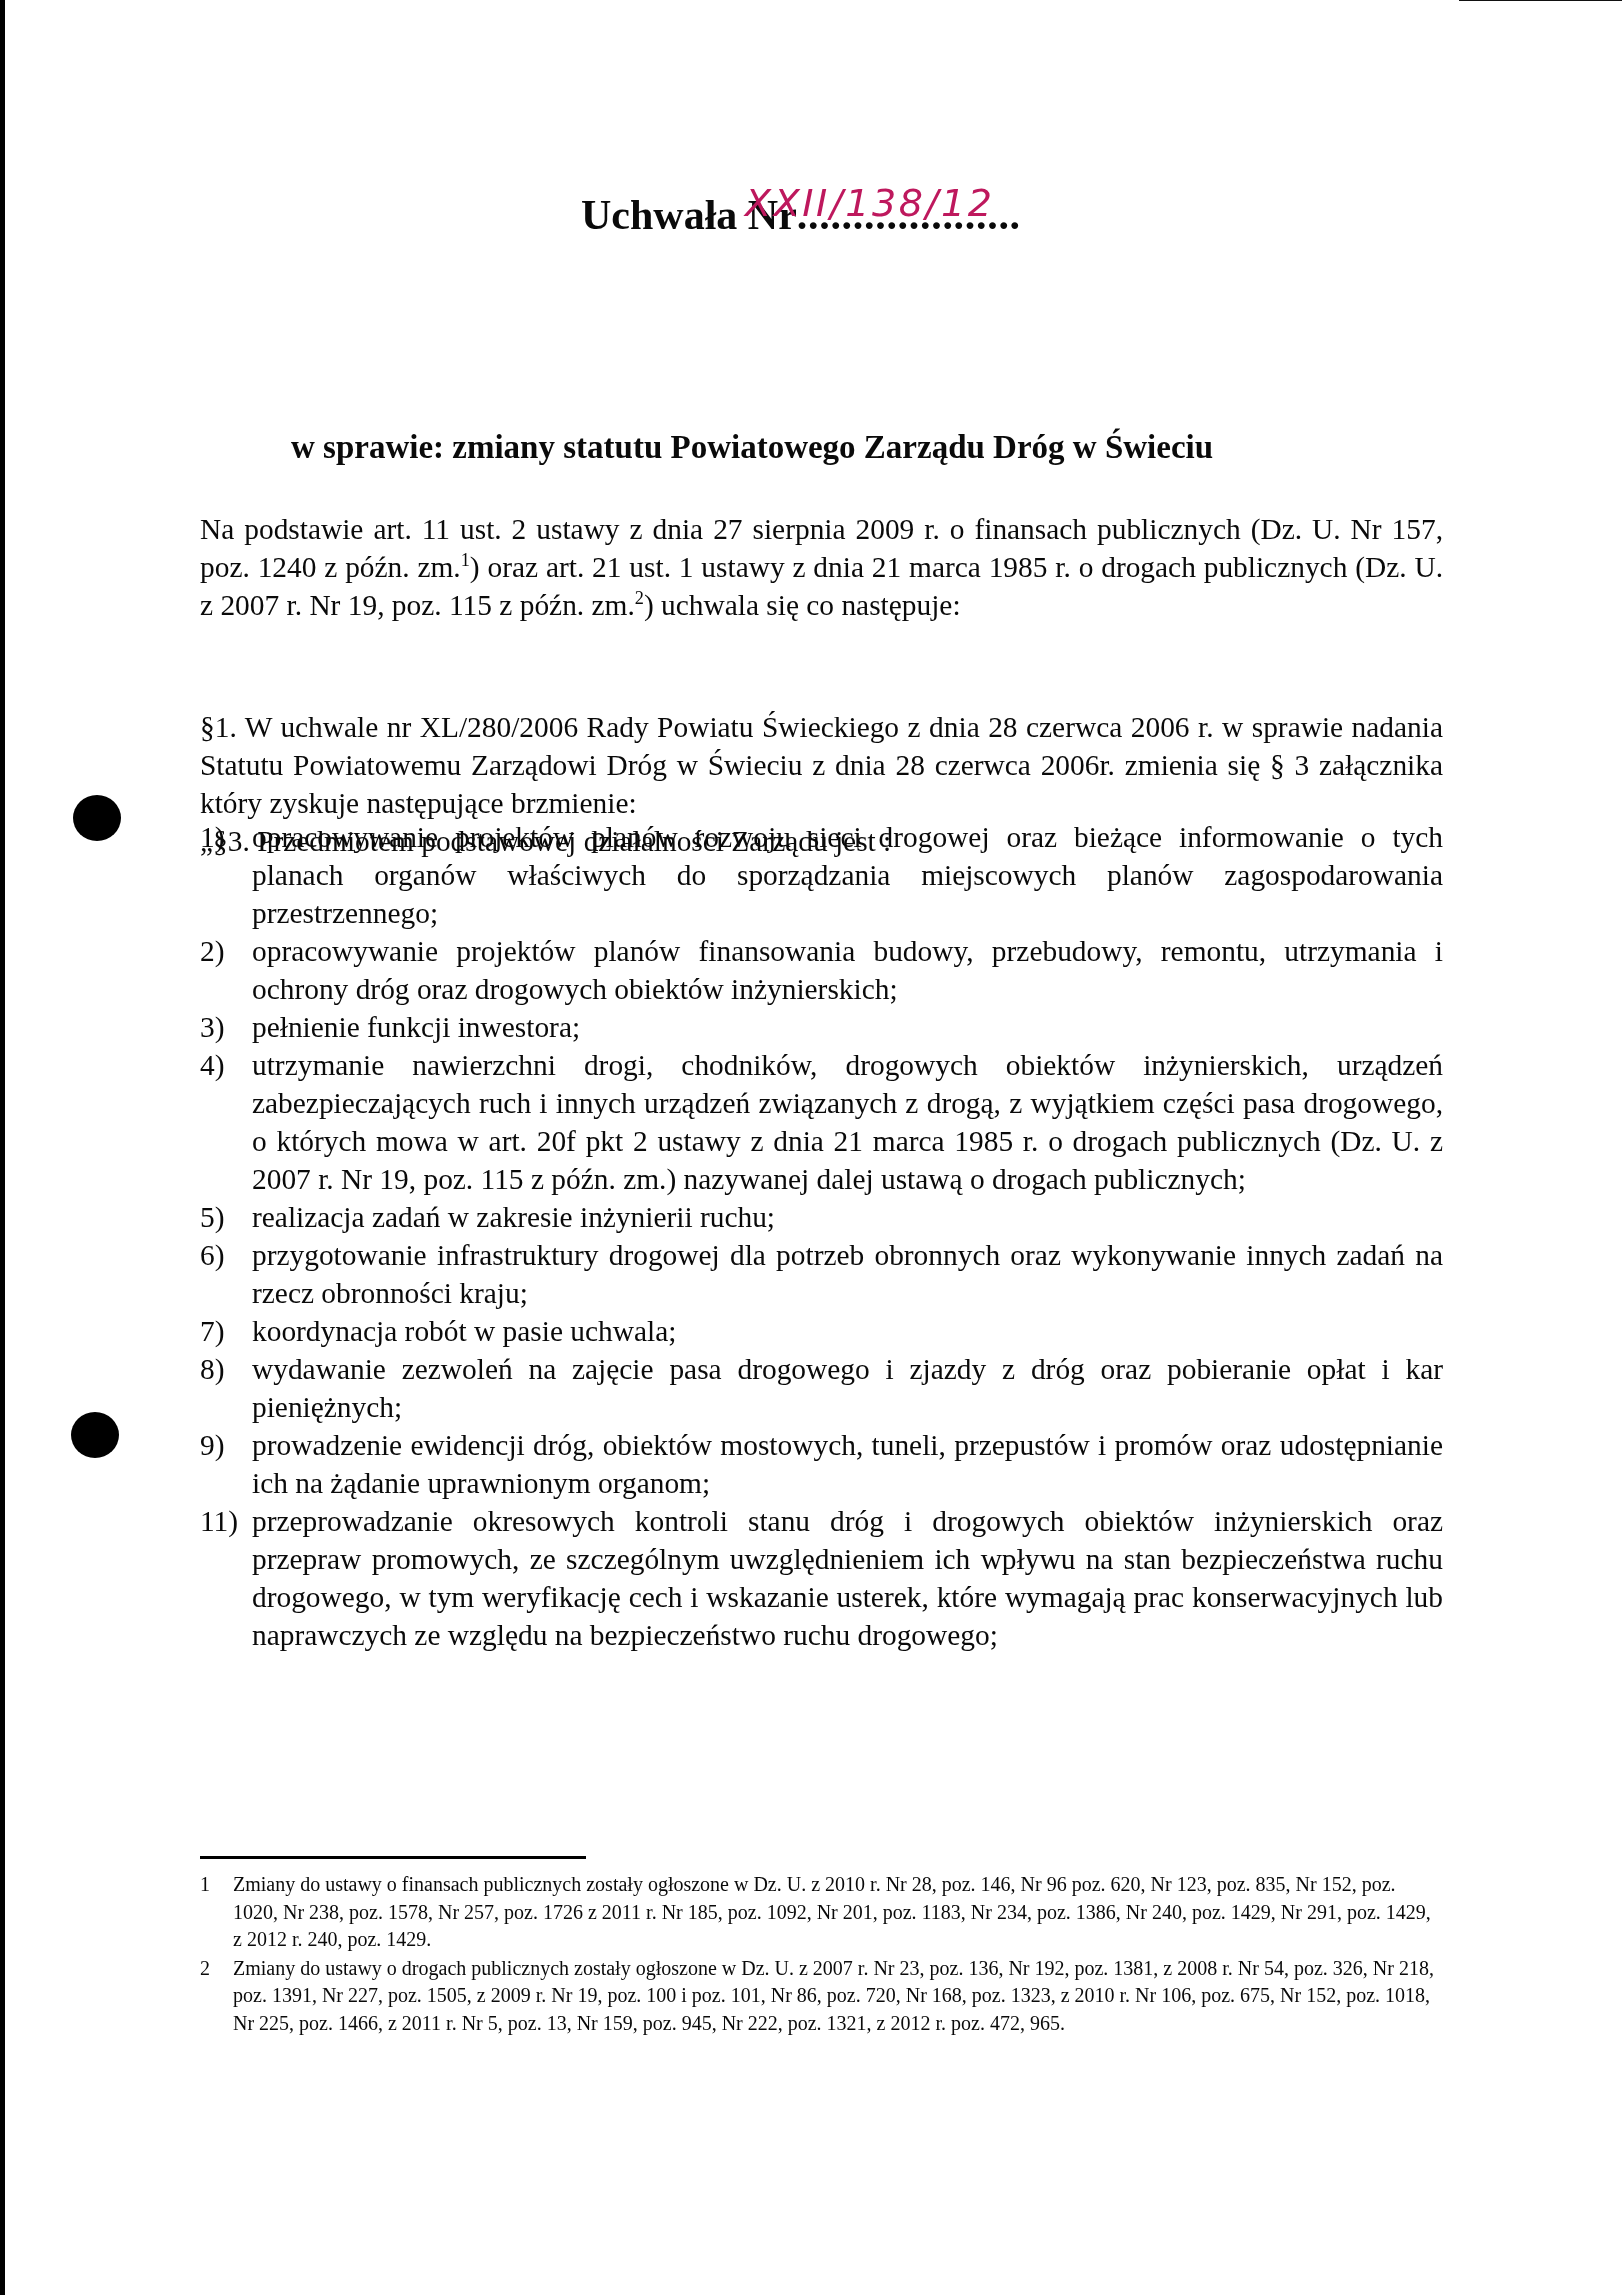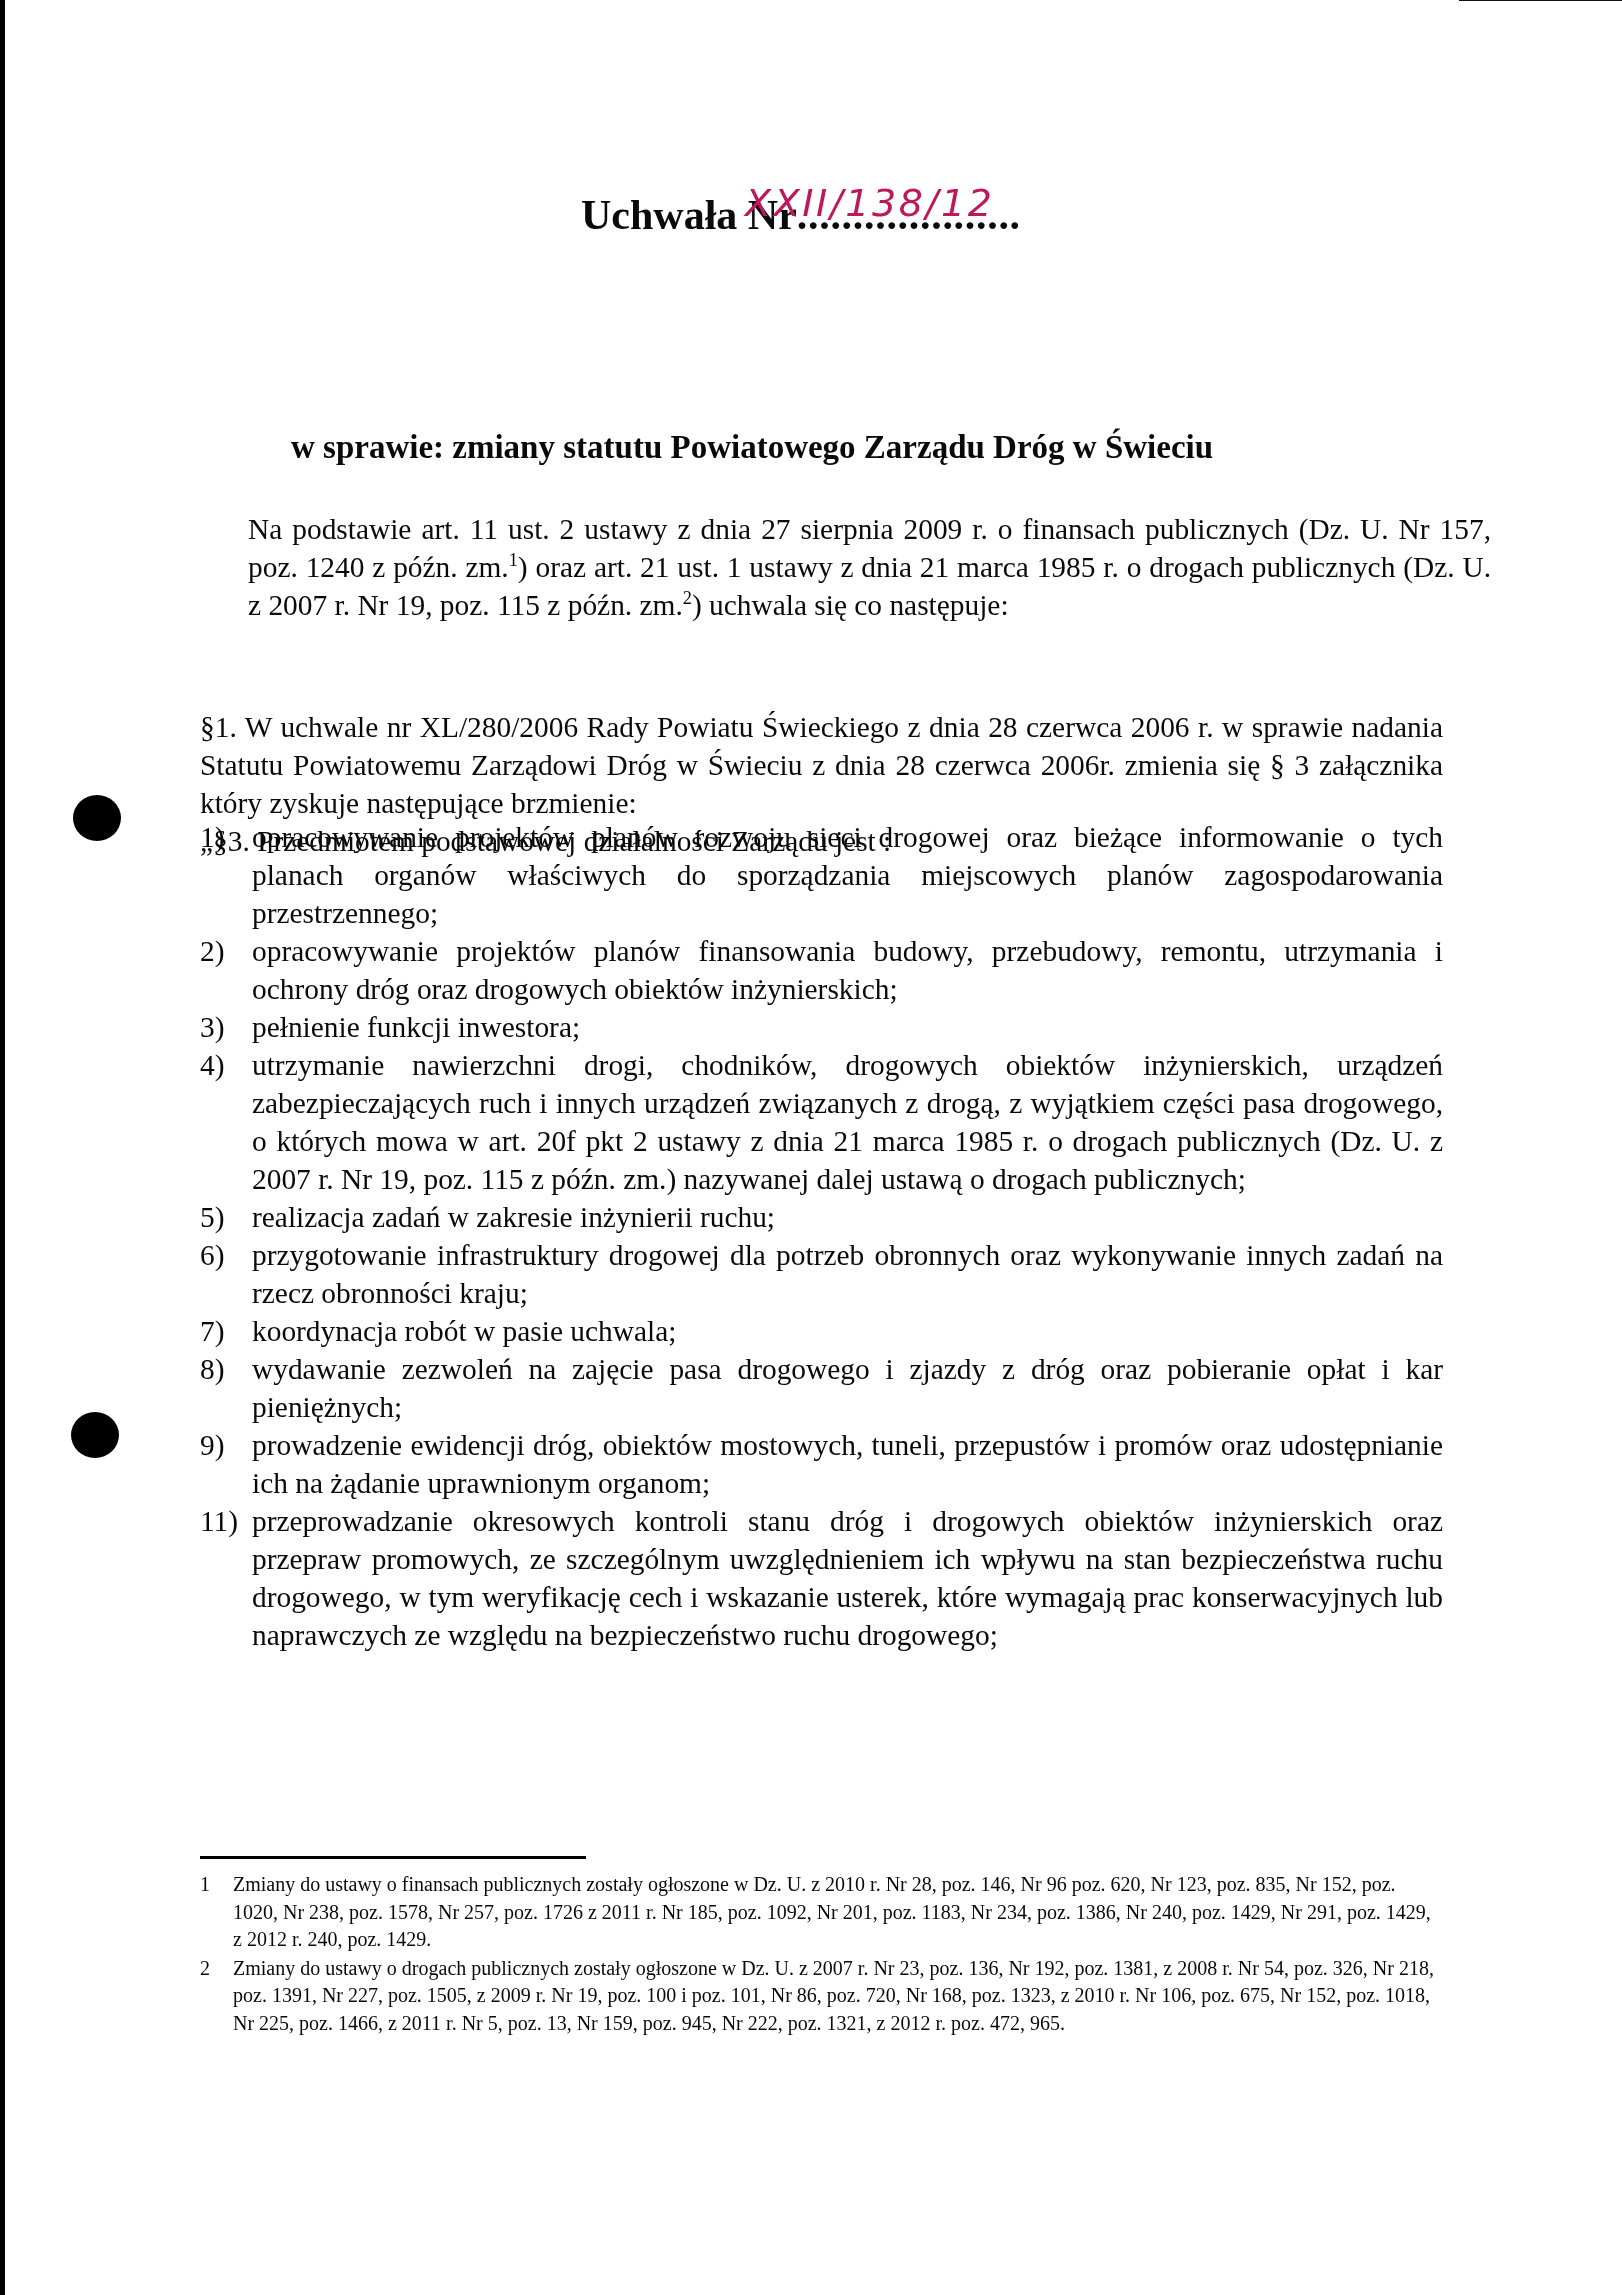--- a/index.html
+++ b/index.html
@@ -16,21 +16,21 @@
   .title-line { font-weight: bold; font-size: 42px; line-height: 50px; white-space: nowrap; position: relative; }
   .title-line .dots { letter-spacing: 0.7px; }
   .handwriting {
     position: absolute; font-family: "DejaVu Sans", sans-serif; font-style: italic; font-weight: normal;
     color: #be185d; font-size: 38px; letter-spacing: 2.6px; top: -11.8px;
   }
 
   .subject { position: absolute; left: 291px; top: 429px; font-weight: bold; font-size: 33px; white-space: nowrap; }
 
   .body-text { position: absolute; left: 200px; width: 1243px; font-size: 29.4px; line-height: 38px; text-align: justify; }
-  .preamble { top: 510px; margin-left: 48px; }
+  .preamble { top: 510px; }
   .section1 { top: 708px; }
   .para-line { display: block; }
   sup { font-size: 18.3px; line-height: 0; }
 
   .list { position: absolute; left: 200px; top: 818px; width: 1243px; font-size: 29.4px; line-height: 38px; }
   .item { display: flex; margin-bottom: 0; }
   .item-num { width: 52px; flex: 0 0 52px; }
   .item-text { flex: 1; text-align: justify; }
 
   .footnote-rule { position: absolute; left: 200px; top: 1856px; width: 386px; height: 2.6px; background: #000; }

